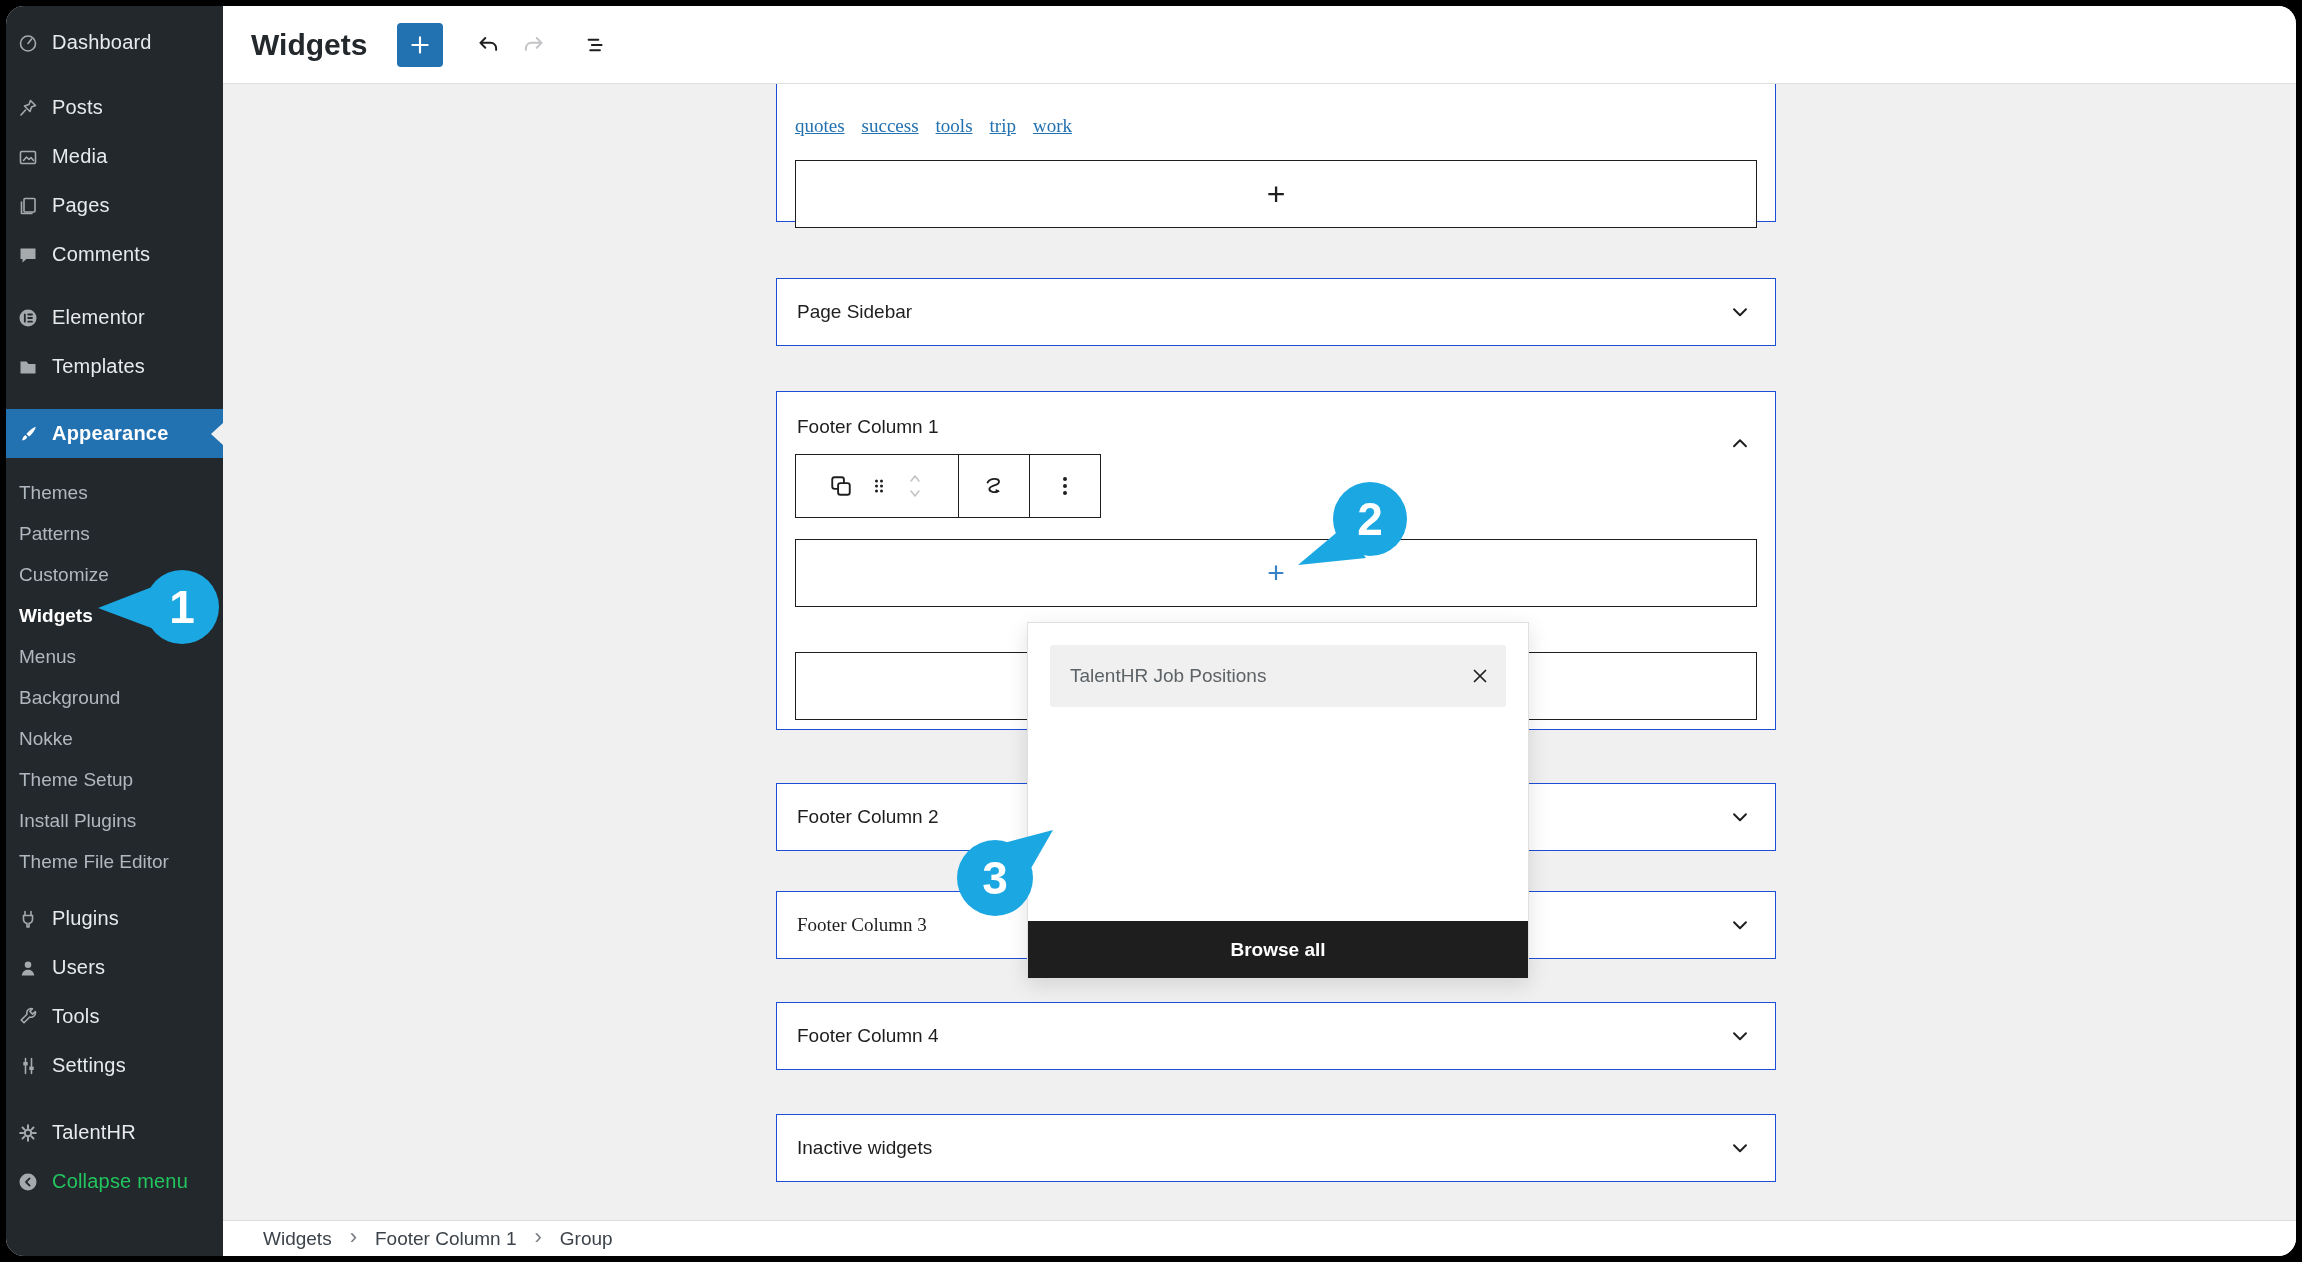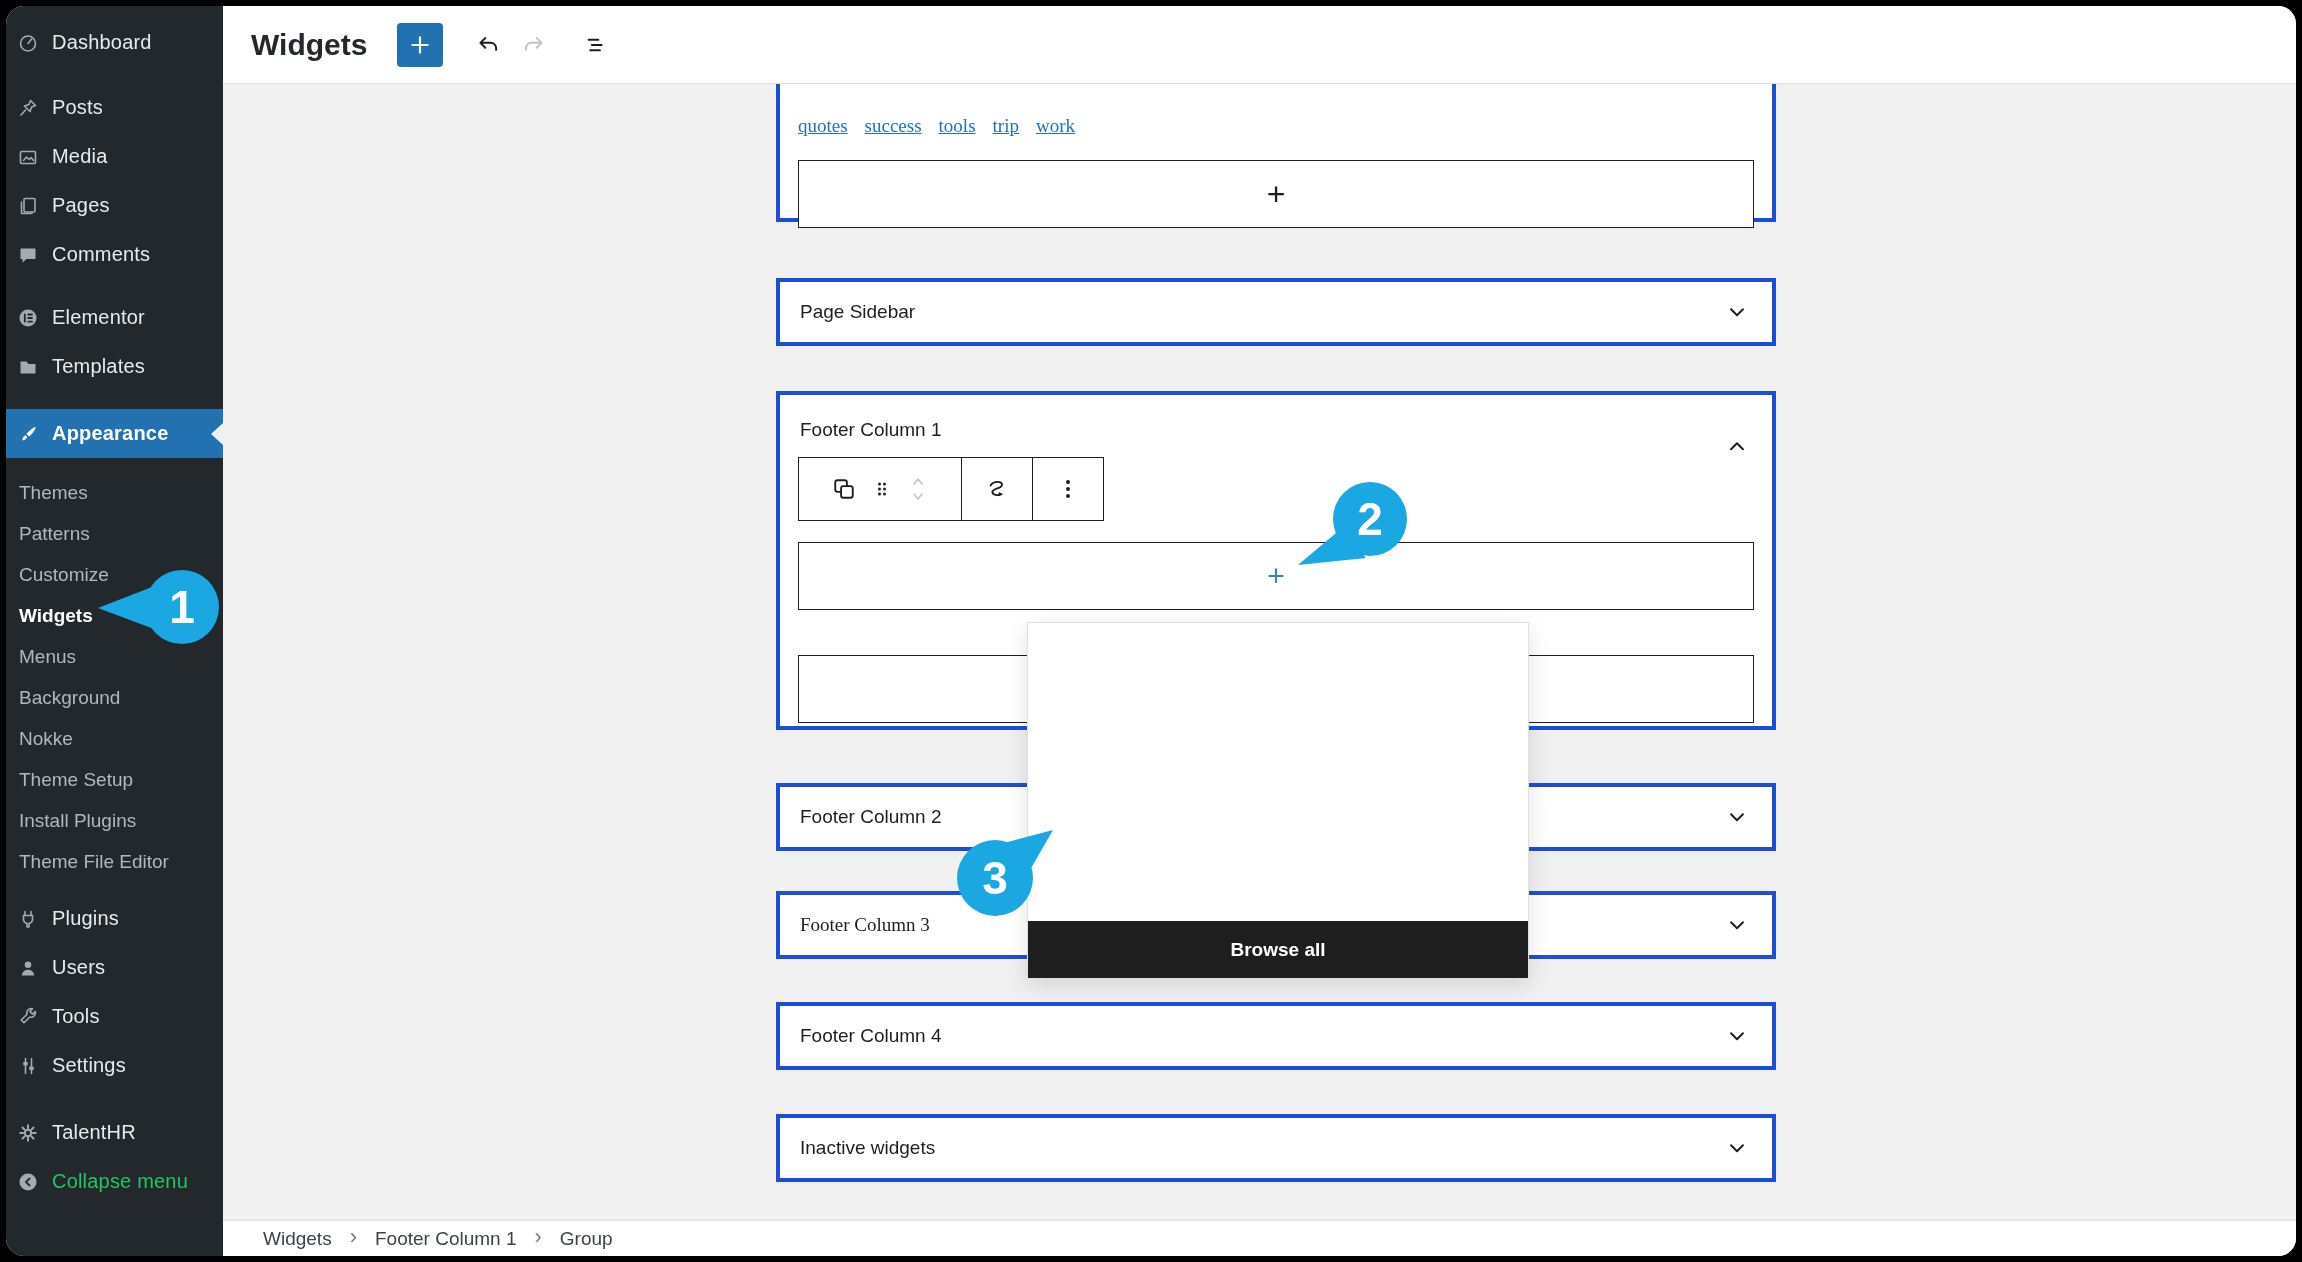--- a/index.html
+++ b/index.html
@@ -35,21 +35,21 @@
   .topbar-title { font-size:30px; font-weight:700; color:#23282d; }
   .inserter-btn { margin-left:30px; width:46px; height:44px; border:none; border-radius:4px;
                   background:#2271b1; color:#fff; display:flex; align-items:center; justify-content:center; cursor:pointer; }
   .tb-icon { width:46px; height:44px; display:flex; align-items:center; justify-content:center; cursor:pointer; background:none; border:none; }
   .tb-icon svg { stroke:#1e1e1e; fill:none; stroke-width:1.8; stroke-linecap:round; stroke-linejoin:round; }
   .tb-icon.disabled svg { stroke:#c3c4c7; }
   .undo { margin-left:22px; }
 
   .content { flex:1; overflow:hidden; background:#f0f0f1; }
   .cards { width:1000px; margin-left:553px; }
-  .card { background:#fff; border:4px solid #1d4ed8; }
+  .card { background:#fff; border:1px solid #1d4ed8; }
 
   
   .card-top { height:138px; border-top:none; padding-top:6px; }
   .taglinks { padding:0 18px; height:24px; display:flex; gap:17px; align-items:center;margin-top:24px; }
   .taglinks a { font-family:"Liberation Serif", serif; font-size:19px; color:#2271b1;
                 text-decoration:underline; cursor:pointer; }
   .appender { margin:0 18px; height:68px; border:1.6px solid #1e1e1e; background:#fff;
               display:flex; align-items:center; justify-content:center; cursor:pointer; }
   .appender.mt22 { margin-top:22px; }
   .plus-dark { font-size:32px; font-weight:300; color:#1e1e1e; line-height:1; }
@@ -409,20 +409,28 @@
     <footer class="breadcrumb-bar">
       <span class="crumb">Widgets</span>
       <span class="crumb-sep">›</span>
       <span class="crumb">Footer Column 1</span>
       <span class="crumb-sep">›</span>
       <span class="crumb">Group</span>
     </footer>
   </div>
 
   <div class="popup">
+    <div class="popup-search">
+      <input type="text" value="TalentHR Job Positions" style="">
+      <button class="popup-close">
+        <svg width="24" height="24" viewBox="0 0 24 24">
+              <path d="M6.5 6.5l11 11M17.5 6.5l-11 11" fill="none"></path>
+            </svg>
+      </button>
+    </div>
     <button class="browse-all">Browse all</button>
   </div>
 
   <svg class="callout-layer" viewBox="0 0 2290 1250">
     <g fill="#1aa7e2">
       <polygon points="92,602 164,574 164,629"></polygon>
       <circle cx="176" cy="601" r="37"></circle>
       <text x="176" y="617">1</text>
     </g>
     <g fill="#1aa7e2">

